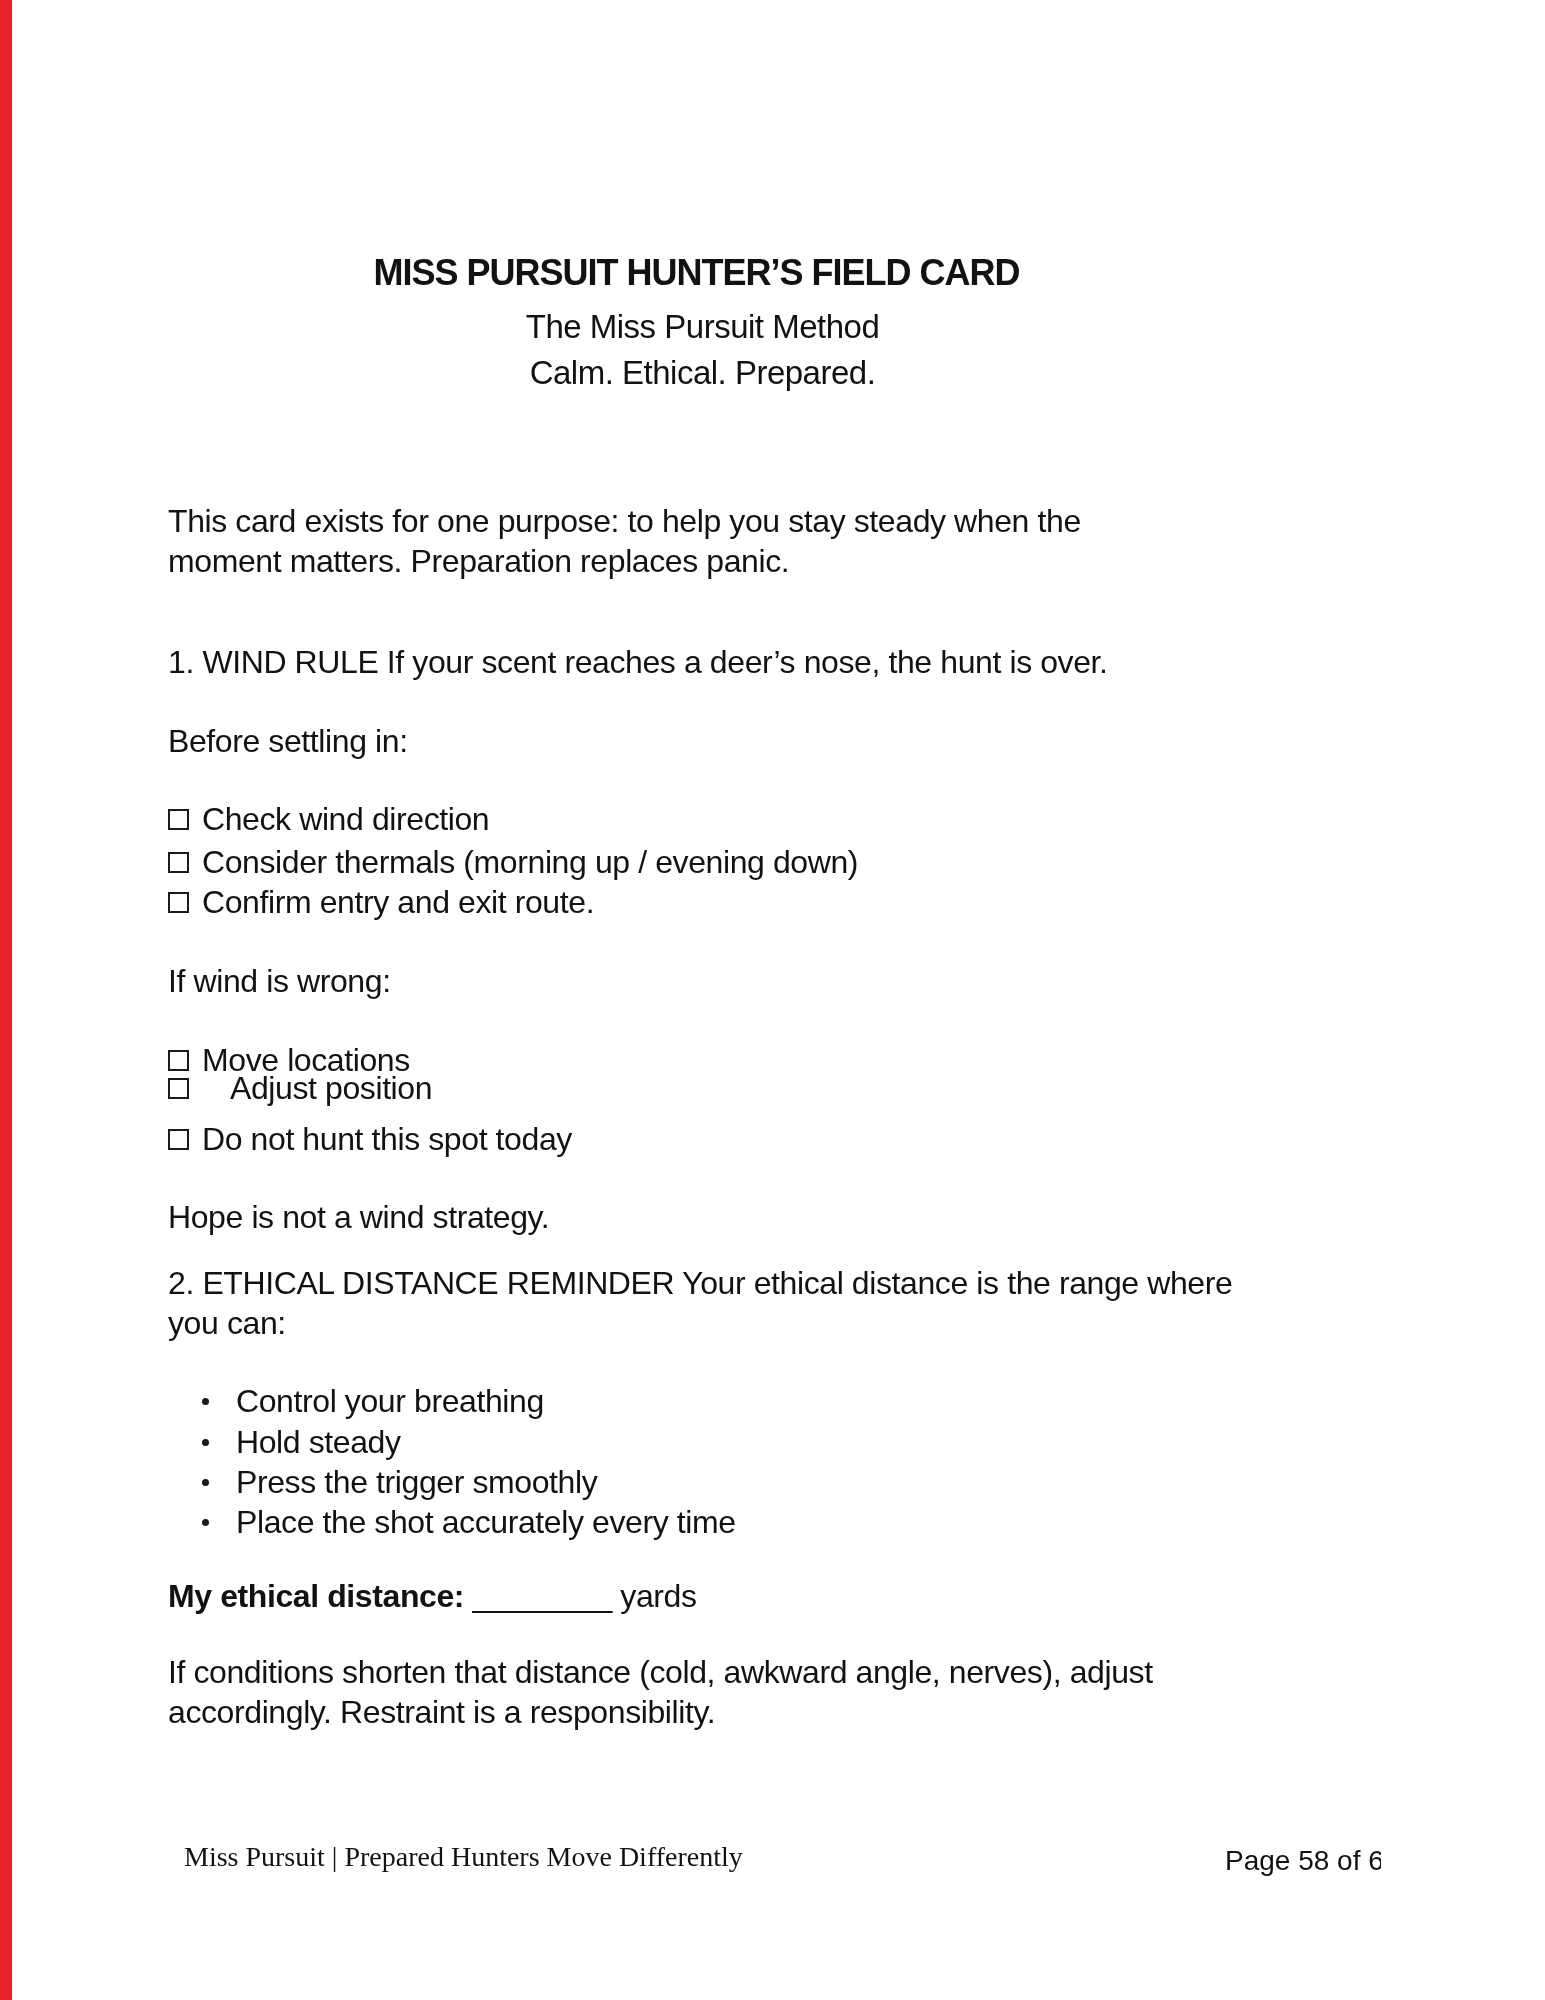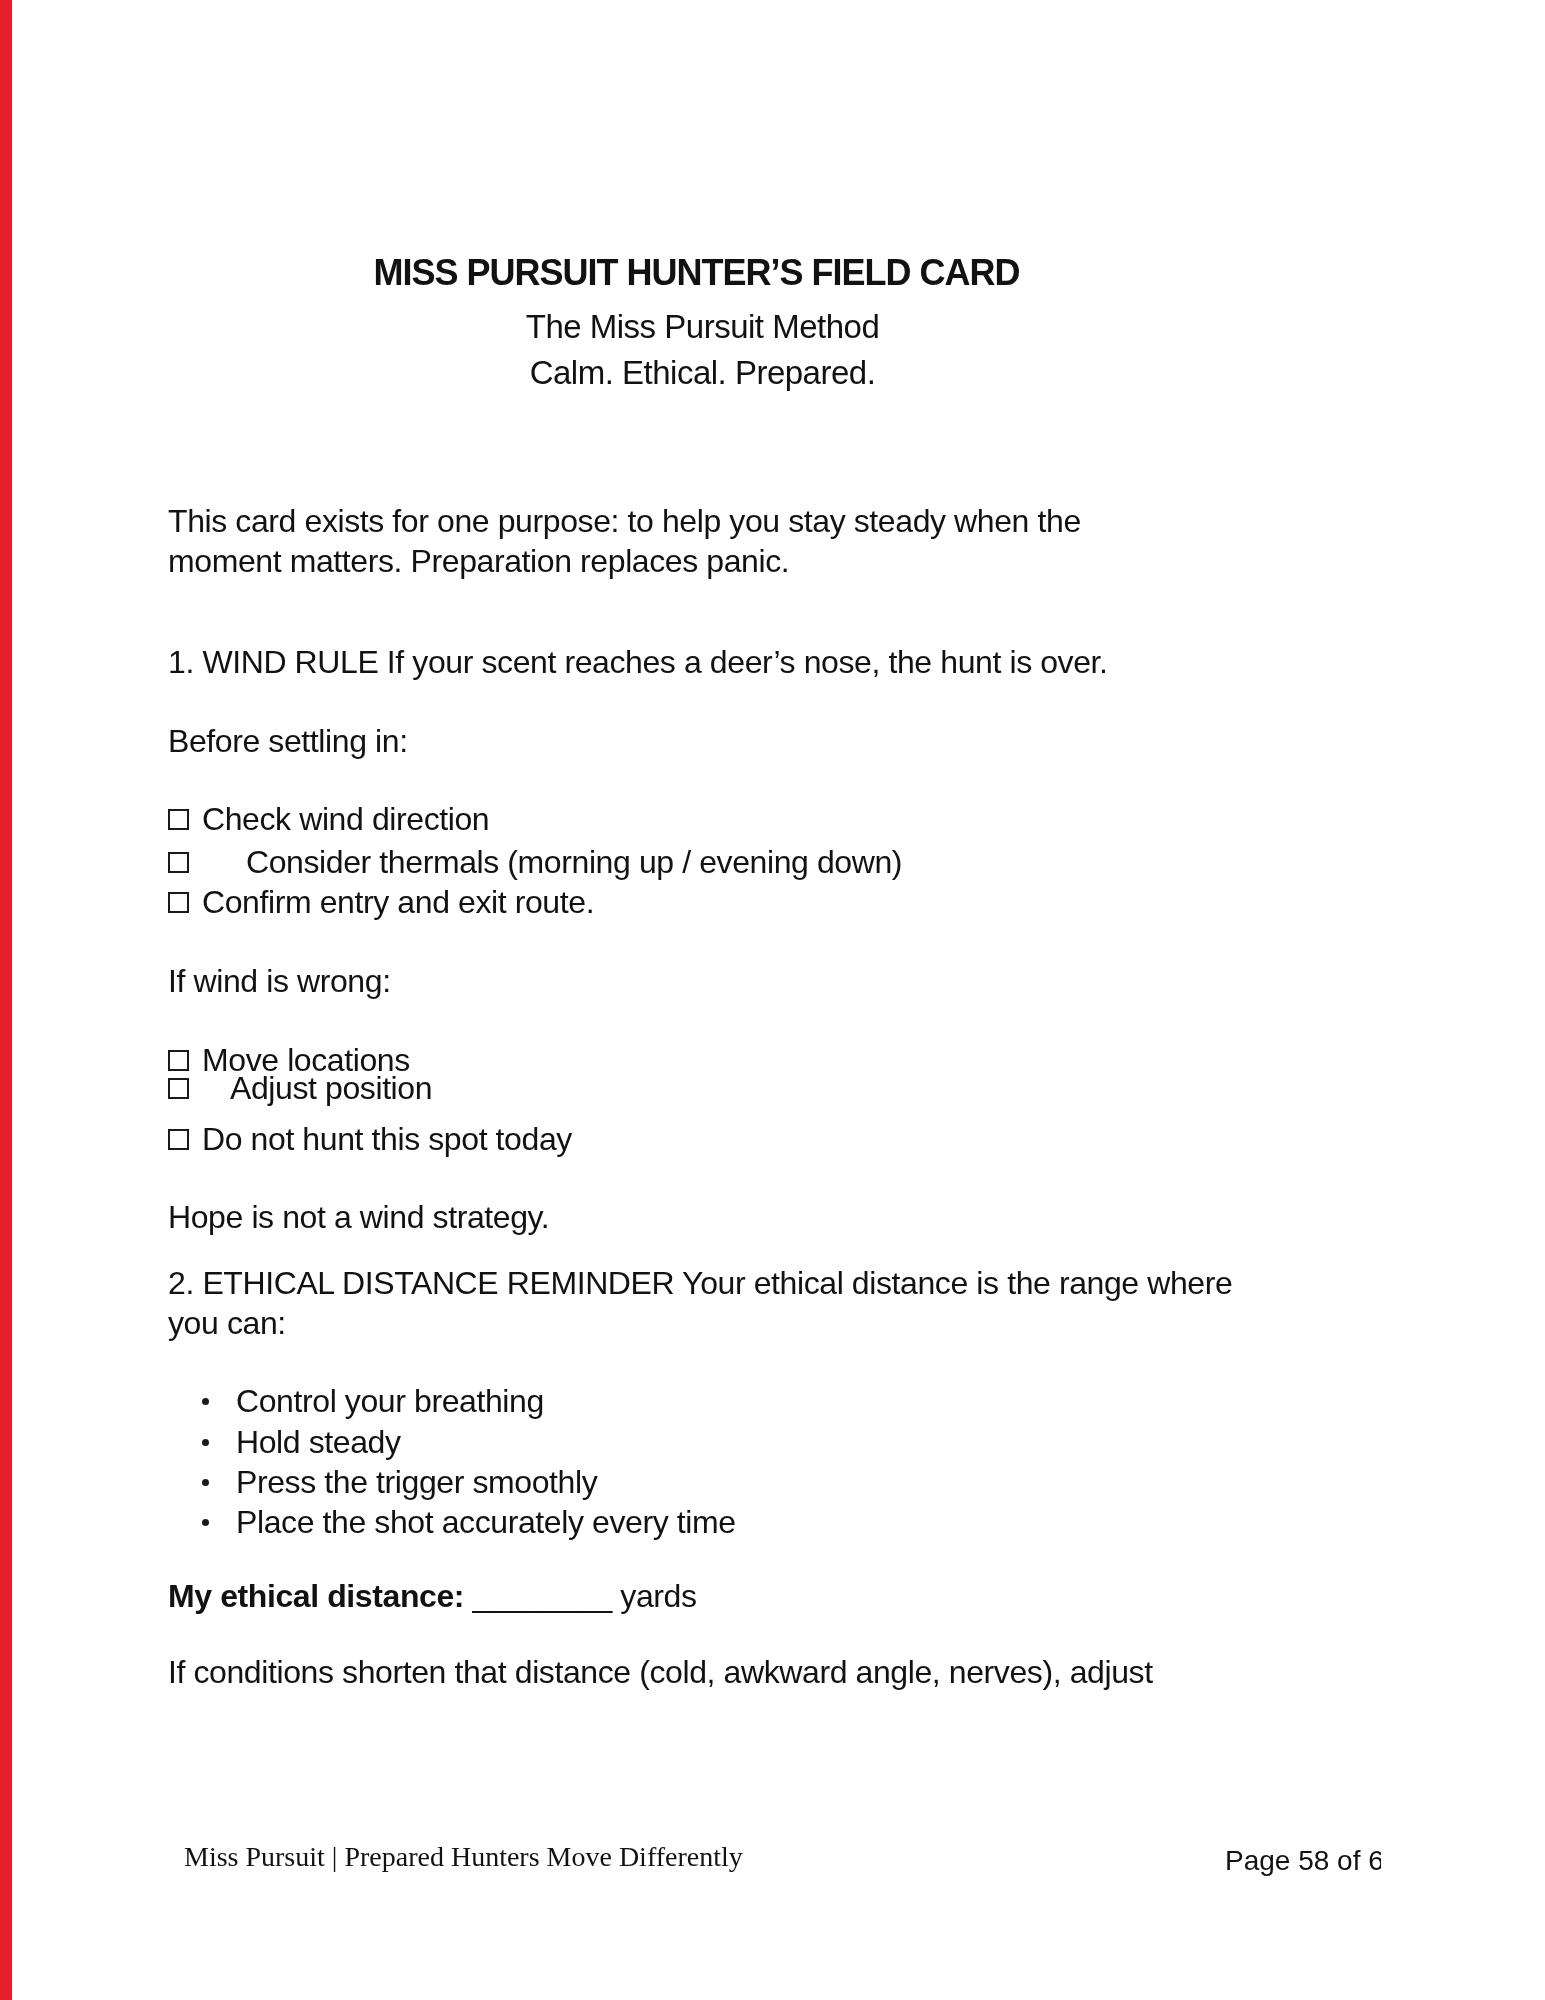--- a/index.html
+++ b/index.html
@@ -93,21 +93,21 @@
   <div class="line" style="top:501px;">This card exists for one purpose: to help you stay steady when the</div>
   <div class="line" style="top:541px;">moment matters. Preparation replaces panic.</div>
 
   <div class="line" style="top:642px;">1. WIND RULE If your scent reaches a deer’s nose, the hunt is over.</div>
   <div class="line" style="top:721px;">Before settling in:</div>
 
   <div class="line check-row" style="top:799px;">
     <span class="checkbox"></span>
     <span>Check wind direction</span>
   </div>
-  <div class="line check-row" style="top:842px;gap:44px;">
+  <div class="line check-row" style="top:842px;">
     <span class="checkbox"></span>
     <span>Consider thermals (morning up / evening down)</span>
   </div>
   <div class="line check-row" style="top:882px;">
     <span class="checkbox"></span>
     <span>Confirm entry and exit route.</span>
   </div>
 
   <div class="line" style="top:961px;">If wind is wrong:</div>
 
@@ -148,17 +148,18 @@
 
   <div class="line" style="top:1576px;">
     <span class="bold">My ethical distance:</span>
     <span> </span>
     <span>________</span>
     <span> </span>
     <span>yards</span>
   </div>
 
   <div class="line" style="top:1652px;">If conditions shorten that distance (cold, awkward angle, nerves), adjust</div>
+  <div class="line" style="top:1692px;">accordingly. Restraint is a responsibility.</div>
 
   <div class="footer-left">Miss Pursuit | Prepared Hunters Move Differently</div>
   <div class="footer-right">Page 58 of 61</div>
 
 </div>
 
 </body></html>

